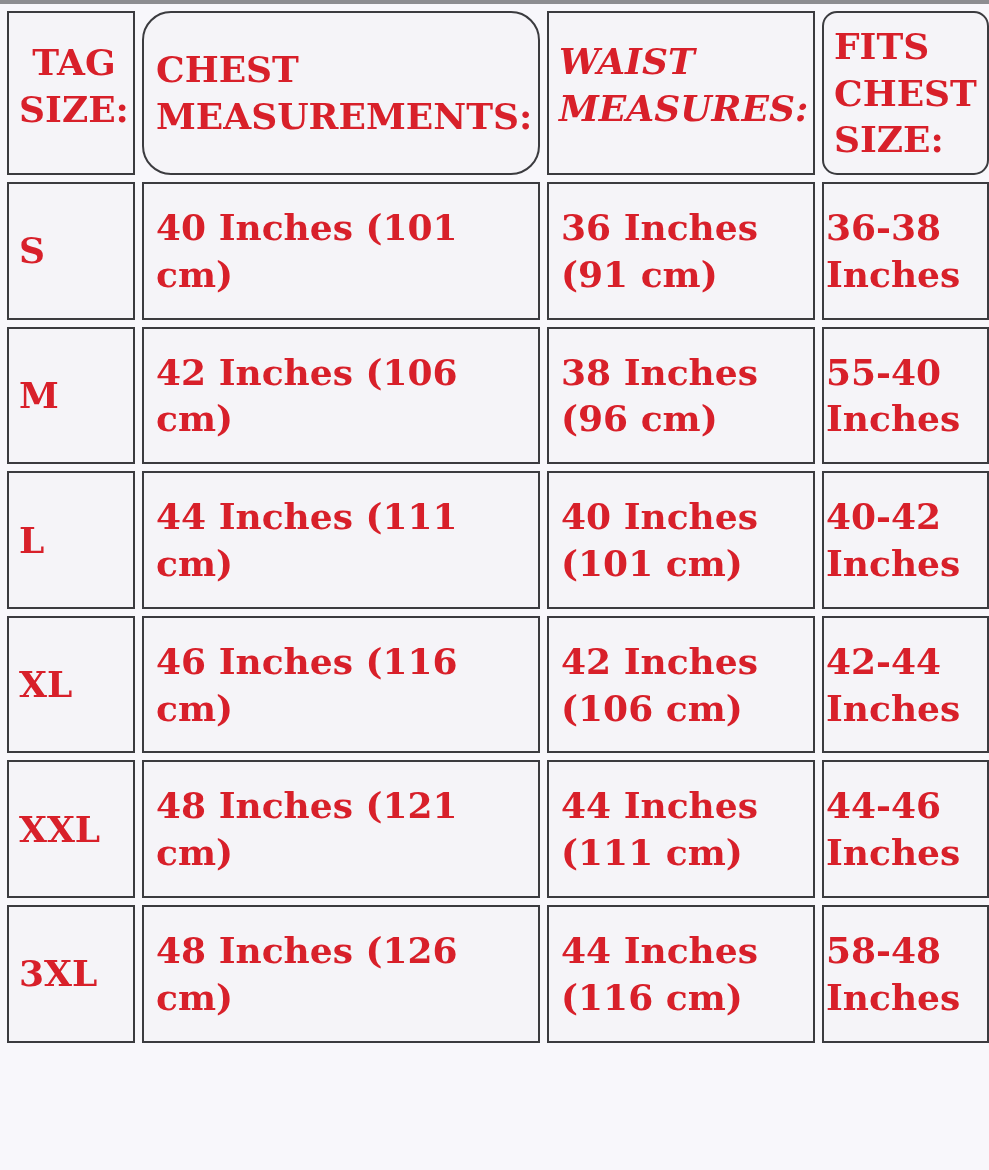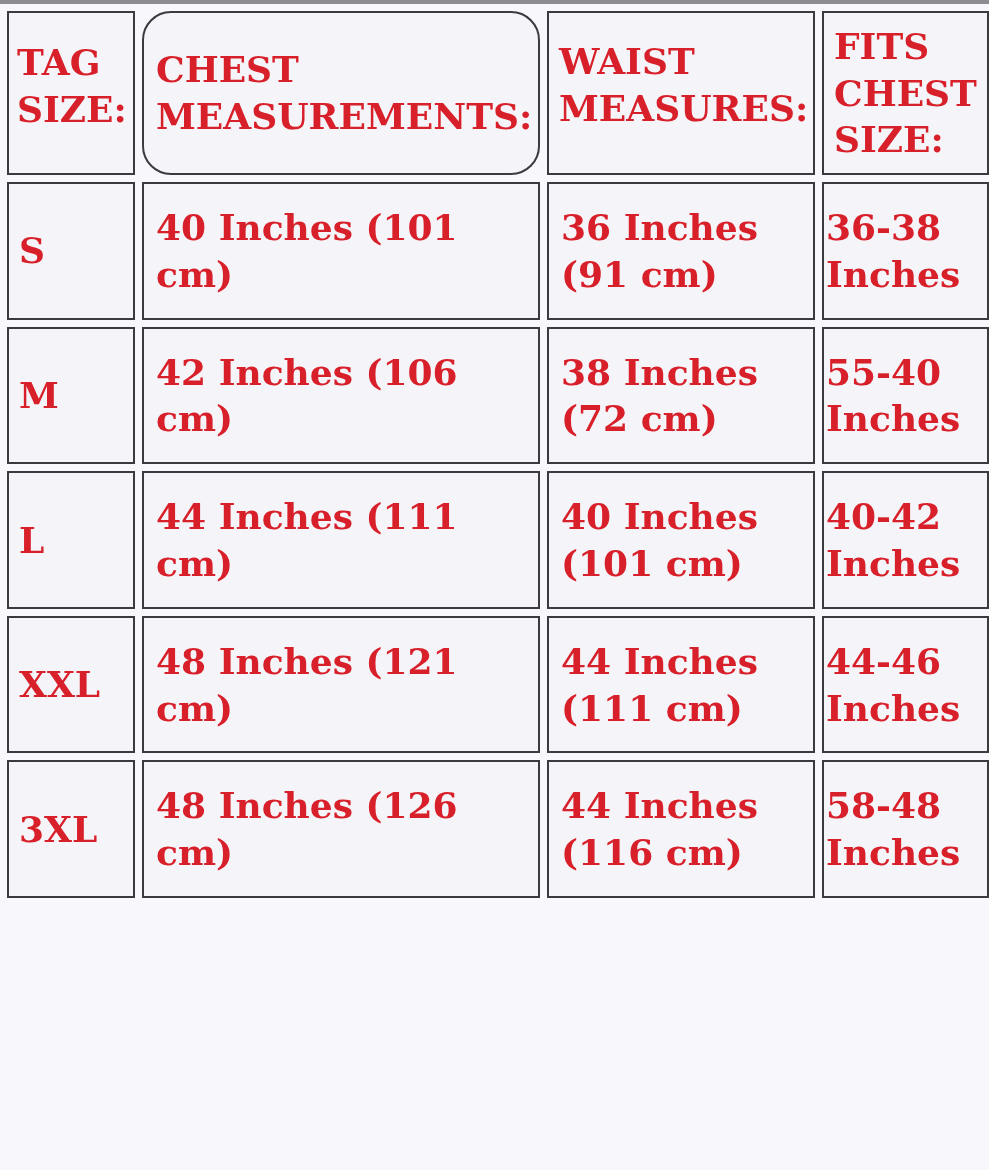--- a/index.html
+++ b/index.html
@@ -38,24 +38,24 @@
     text-align: left;
     color: var(--text-red);
     font-family: "DejaVu Serif", "Liberation Serif", serif;
     font-weight: bold;
     font-size: 36px;
     line-height: 1.3;
     overflow: hidden;
   }
   tr.header-row th { height: 164px; }
   tbody tr { height: 116px; }
-  .h-tag   { padding: 6px 2px 20px 8px; }
+  .h-tag   { padding: 6px 2px 20px 8px; text-align: center; }
   .h-chest { padding: 6px 22px 6px 12px; border-radius: 29px; }
-  .h-waist { padding: 6px 4px 22px 10px; }
-  .h-fits  { padding: 6px 0 6px 10px; }
+  .h-waist { padding: 6px 4px 22px 10px; font-style: italic; }
+  .h-fits  { padding: 6px 0 6px 10px; border-radius: 15px; }
   .c-tag   { padding: 6px 6px 6px 10px; }
   .c-chest { padding: 6px 40px 6px 12px; }
   .c-waist { padding: 20px 12px; }
   .c-fits  { padding: 6px 2px; }
   .cell-text { white-space: pre-wrap; }
 </style>
 </head>
 <body>
 
 <div class="top-bar"></div>
@@ -78,28 +78,34 @@
   <tbody>
     <tr>
       <td class="c-tag"><span class="cell-text">S</span></td>
       <td class="c-chest"><span class="cell-text">40 Inches (101 cm)</span></td>
       <td class="c-waist"><span class="cell-text">36 Inches (91 cm)</span></td>
       <td class="c-fits"><span class="cell-text">36-38 Inches</span></td>
     </tr>
     <tr>
       <td class="c-tag"><span class="cell-text">M</span></td>
       <td class="c-chest"><span class="cell-text">42 Inches (106 cm)</span></td>
-      <td class="c-waist"><span class="cell-text">38 Inches (72 cm)</span></td>
+      <td class="c-waist"><span class="cell-text">38 Inches (96 cm)</span></td>
       <td class="c-fits"><span class="cell-text">55-40 Inches</span></td>
     </tr>
     <tr>
       <td class="c-tag"><span class="cell-text">L</span></td>
       <td class="c-chest"><span class="cell-text">44 Inches (111 cm)</span></td>
       <td class="c-waist"><span class="cell-text">40 Inches (101 cm)</span></td>
       <td class="c-fits"><span class="cell-text">40-42 Inches</span></td>
+    </tr>
+    <tr>
+      <td class="c-tag"><span class="cell-text">XL</span></td>
+      <td class="c-chest"><span class="cell-text">46 Inches (116 cm)</span></td>
+      <td class="c-waist"><span class="cell-text">42 Inches (106 cm)</span></td>
+      <td class="c-fits"><span class="cell-text">42-44 Inches</span></td>
     </tr>
     <tr>
       <td class="c-tag"><span class="cell-text">XXL</span></td>
       <td class="c-chest"><span class="cell-text">48 Inches (121 cm)</span></td>
       <td class="c-waist"><span class="cell-text">44 Inches (111 cm)</span></td>
       <td class="c-fits"><span class="cell-text">44-46 Inches</span></td>
     </tr>
     <tr>
       <td class="c-tag"><span class="cell-text">3XL</span></td>
       <td class="c-chest"><span class="cell-text">48 Inches (126 cm)</span></td>

